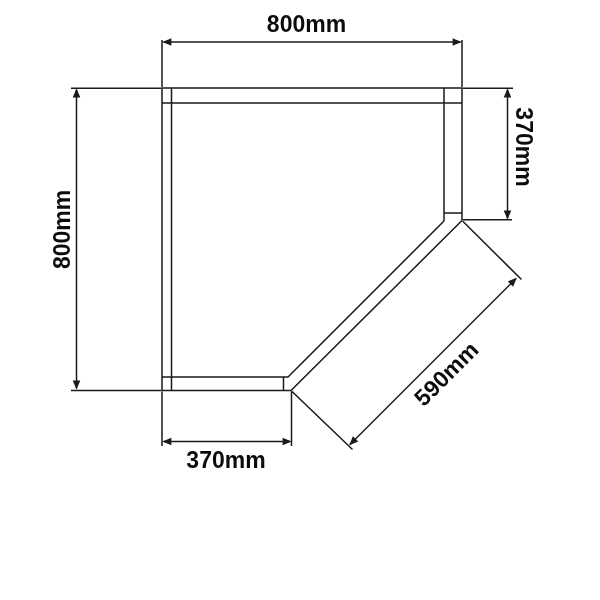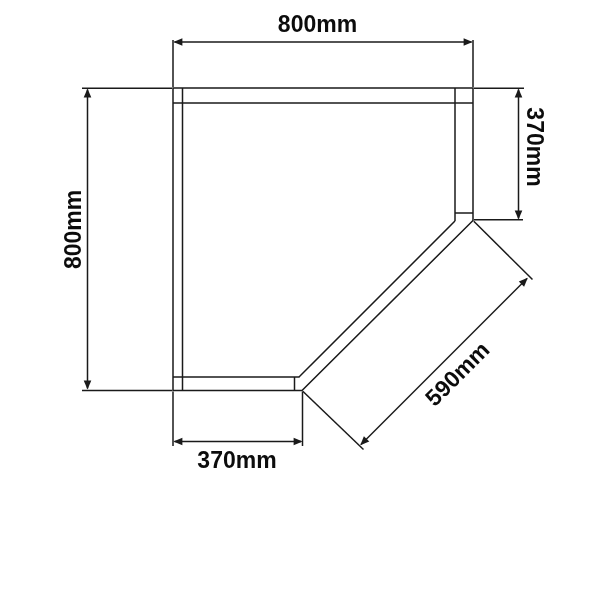--- a/index.html
+++ b/index.html
@@ -1,16 +1,16 @@
 <!DOCTYPE html>
 <html><head>
 <meta charset="utf-8">
 <style>
   html,body{margin:0;padding:0;background:#ffffff;}
-  .wrap{width:504px;height:600px;margin-left:11px;}
+  .wrap{width:504px;height:600px;}
   text{font-family:"Liberation Sans",sans-serif;font-weight:bold;font-size:23px;fill:#0c0c0c;}
 </style>
 </head>
 <body>
 <div class="wrap">
 <svg width="600" height="600" viewBox="0 0 600 600" xmlns="http://www.w3.org/2000/svg">
 
   <rect x="0" y="0" width="600" height="600" fill="#ffffff"></rect>
 
   <g stroke="#1a1a1a" stroke-width="1.5" fill="none" stroke-linecap="butt">

